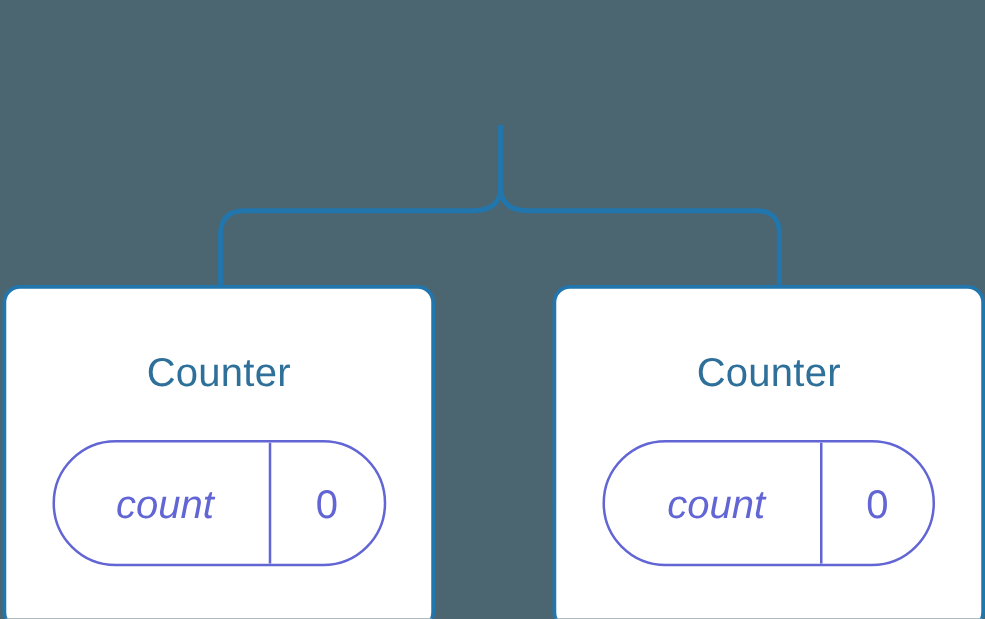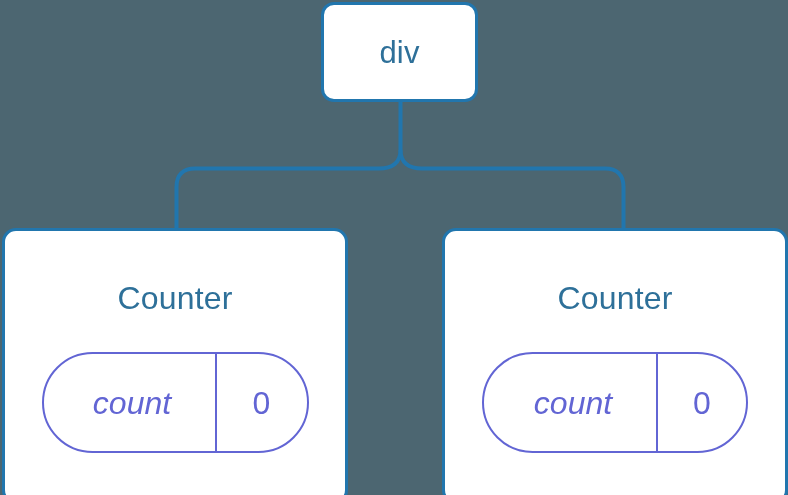--- a/index.html
+++ b/index.html
@@ -133,23 +133,20 @@
              L195 168.5
              C183 168.5, 176.5 175, 176.5 187
              L176.5 229" fill="none" stroke="#2176ae" stroke-width="4" stroke-linecap="butt"></path>
     <path d="M400.5 150
              C400.5 163, 409 168.5, 422 168.5
              L605 168.5
              C617 168.5, 623.5 175, 623.5 187
              L623.5 229" fill="none" stroke="#2176ae" stroke-width="4" stroke-linecap="butt"></path>
   </svg>
 
-  <div class="node" id="node-root">
-    <span class="node-title">div</span>
-  </div>
 
   <div class="node node-child" id="node-child-0">
     <span class="node-title">Counter</span>
     <div class="state-pill">
       <span class="pill-key">count</span>
       <span class="pill-divider"></span>
       <span class="pill-val">0</span>
     </div>
   </div>
 

